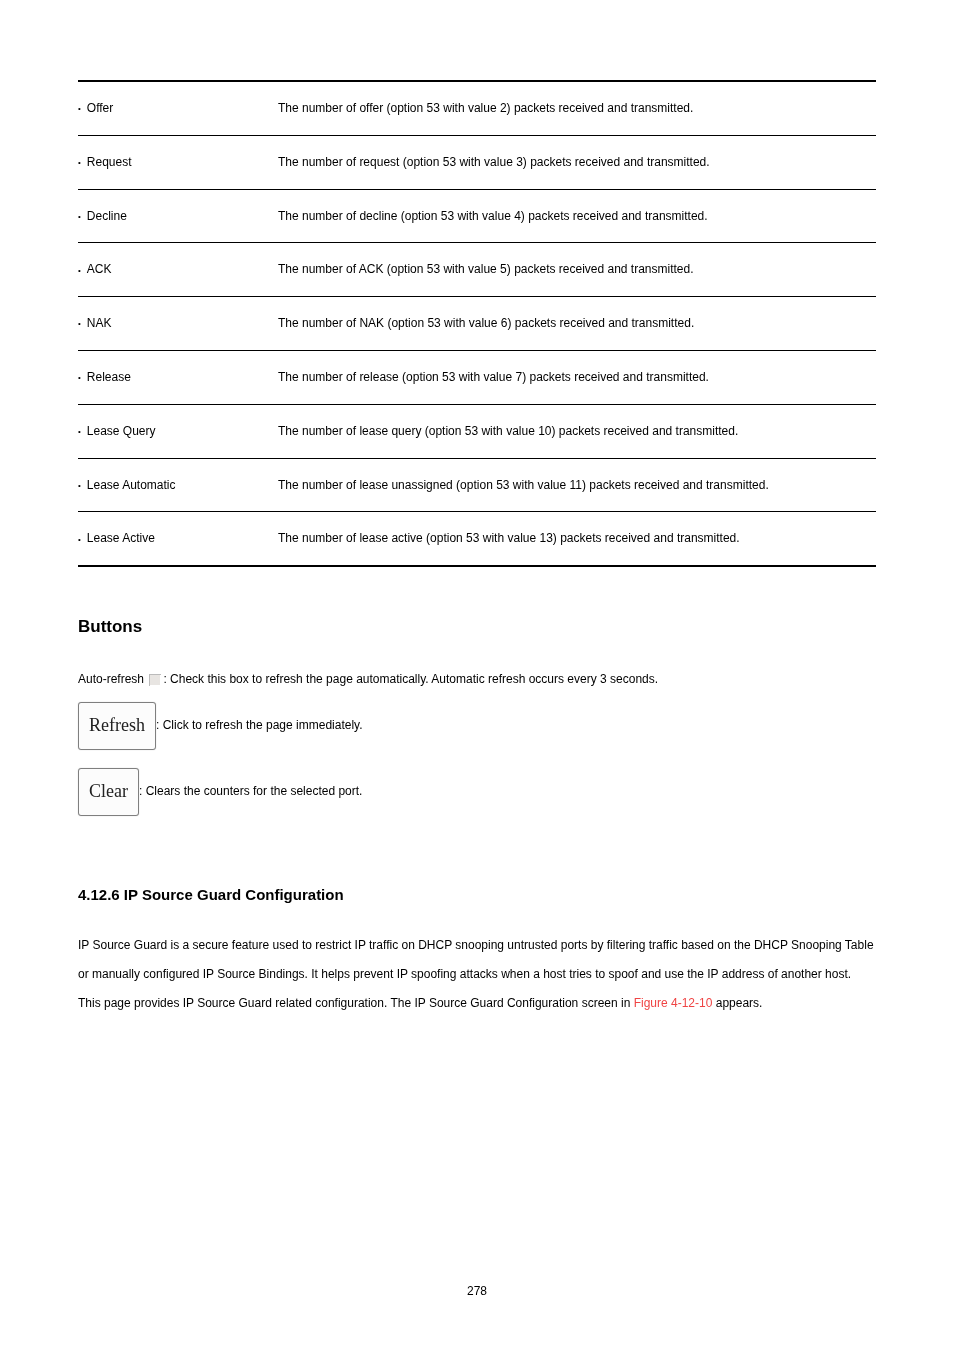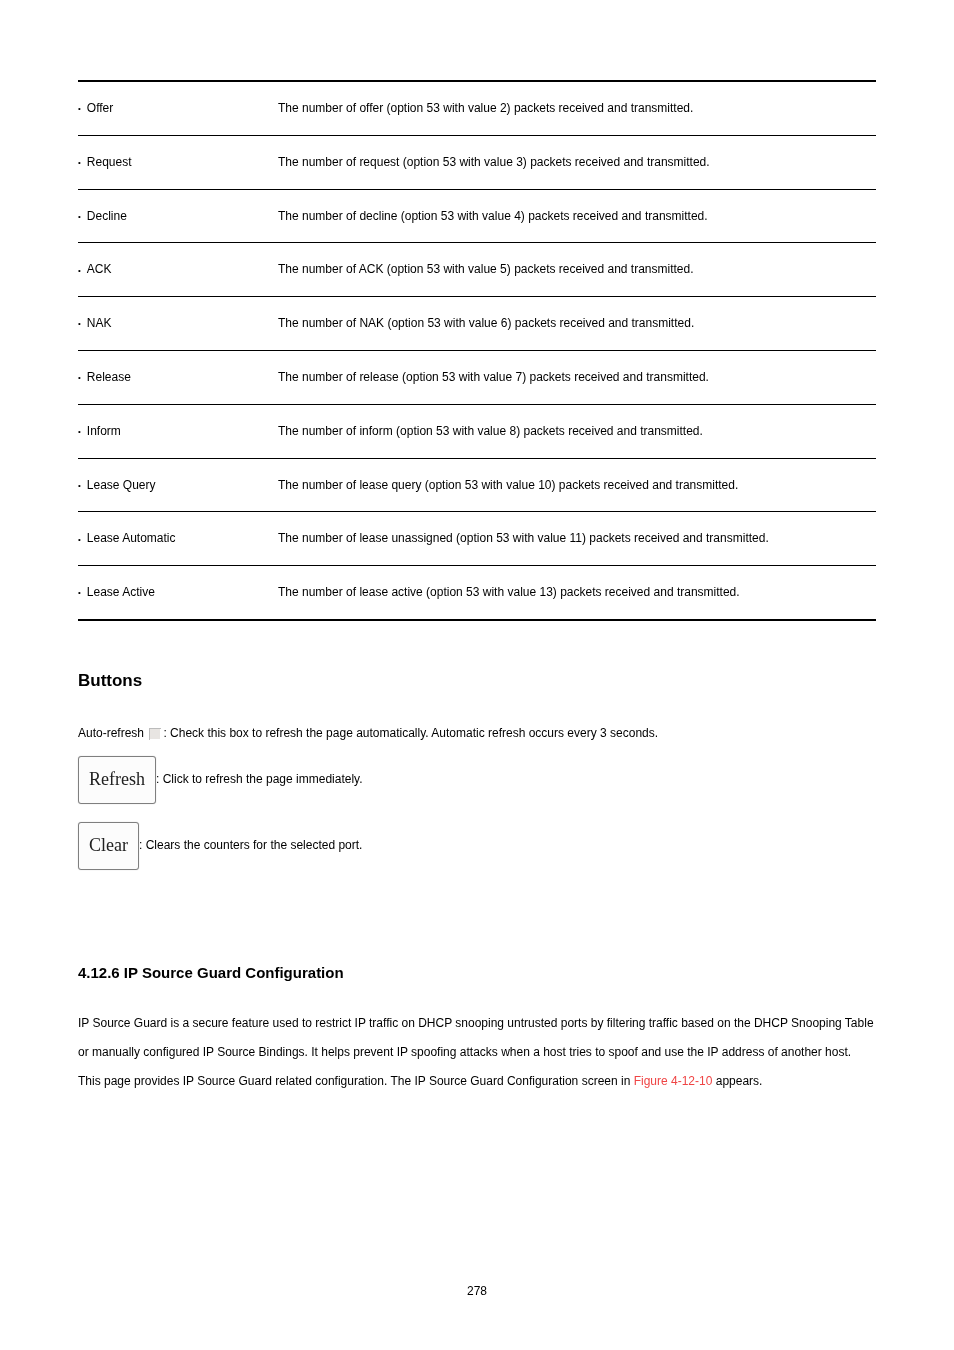--- a/index.html
+++ b/index.html
@@ -72,21 +72,21 @@
     font-family: "Times New Roman", Times, serif;
     font-size: 18px;
     color: #222;
     vertical-align: middle;
     box-shadow: 0 0 1px rgba(0,0,0,0.3);
     background: #fcfcfc;
   }
   .section-heading {
     font-size: 15px;
     font-weight: bold;
-    margin-top: 94px;
+    margin-top: 70px;
     margin-bottom: 28px;
   }
   .body-para {
     line-height: 2.4;
   }
   .link {
     color: #ef4444;
   }
   .page-number {
     position: absolute;
@@ -122,24 +122,20 @@
         </tr>
         <tr>
           <td class="col-bullet"><span class="bullet">NAK</span></td>
           <td>The number of NAK (option 53 with value 6) packets received and transmitted.</td>
         </tr>
         <tr>
           <td class="col-bullet"><span class="bullet">Release</span></td>
           <td>The number of release (option 53 with value 7) packets received and transmitted.</td>
         </tr>
         <tr>
-          <td class="col-bullet"><span class="bullet">Inform</span></td>
-          <td>The number of inform (option 53 with value 8) packets received and transmitted.</td>
-        </tr>
-        <tr>
           <td class="col-bullet"><span class="bullet">Lease Query</span></td>
           <td>The number of lease query (option 53 with value 10) packets received and transmitted.</td>
         </tr>
         <tr>
           <td class="col-bullet"><span class="bullet">Lease Automatic</span></td>
           <td>The number of lease unassigned (option 53 with value 11) packets received and transmitted.</td>
         </tr>
         <tr>
           <td class="col-bullet"><span class="bullet">Lease Active</span></td>
           <td>The number of lease active (option 53 with value 13) packets received and transmitted.</td>

